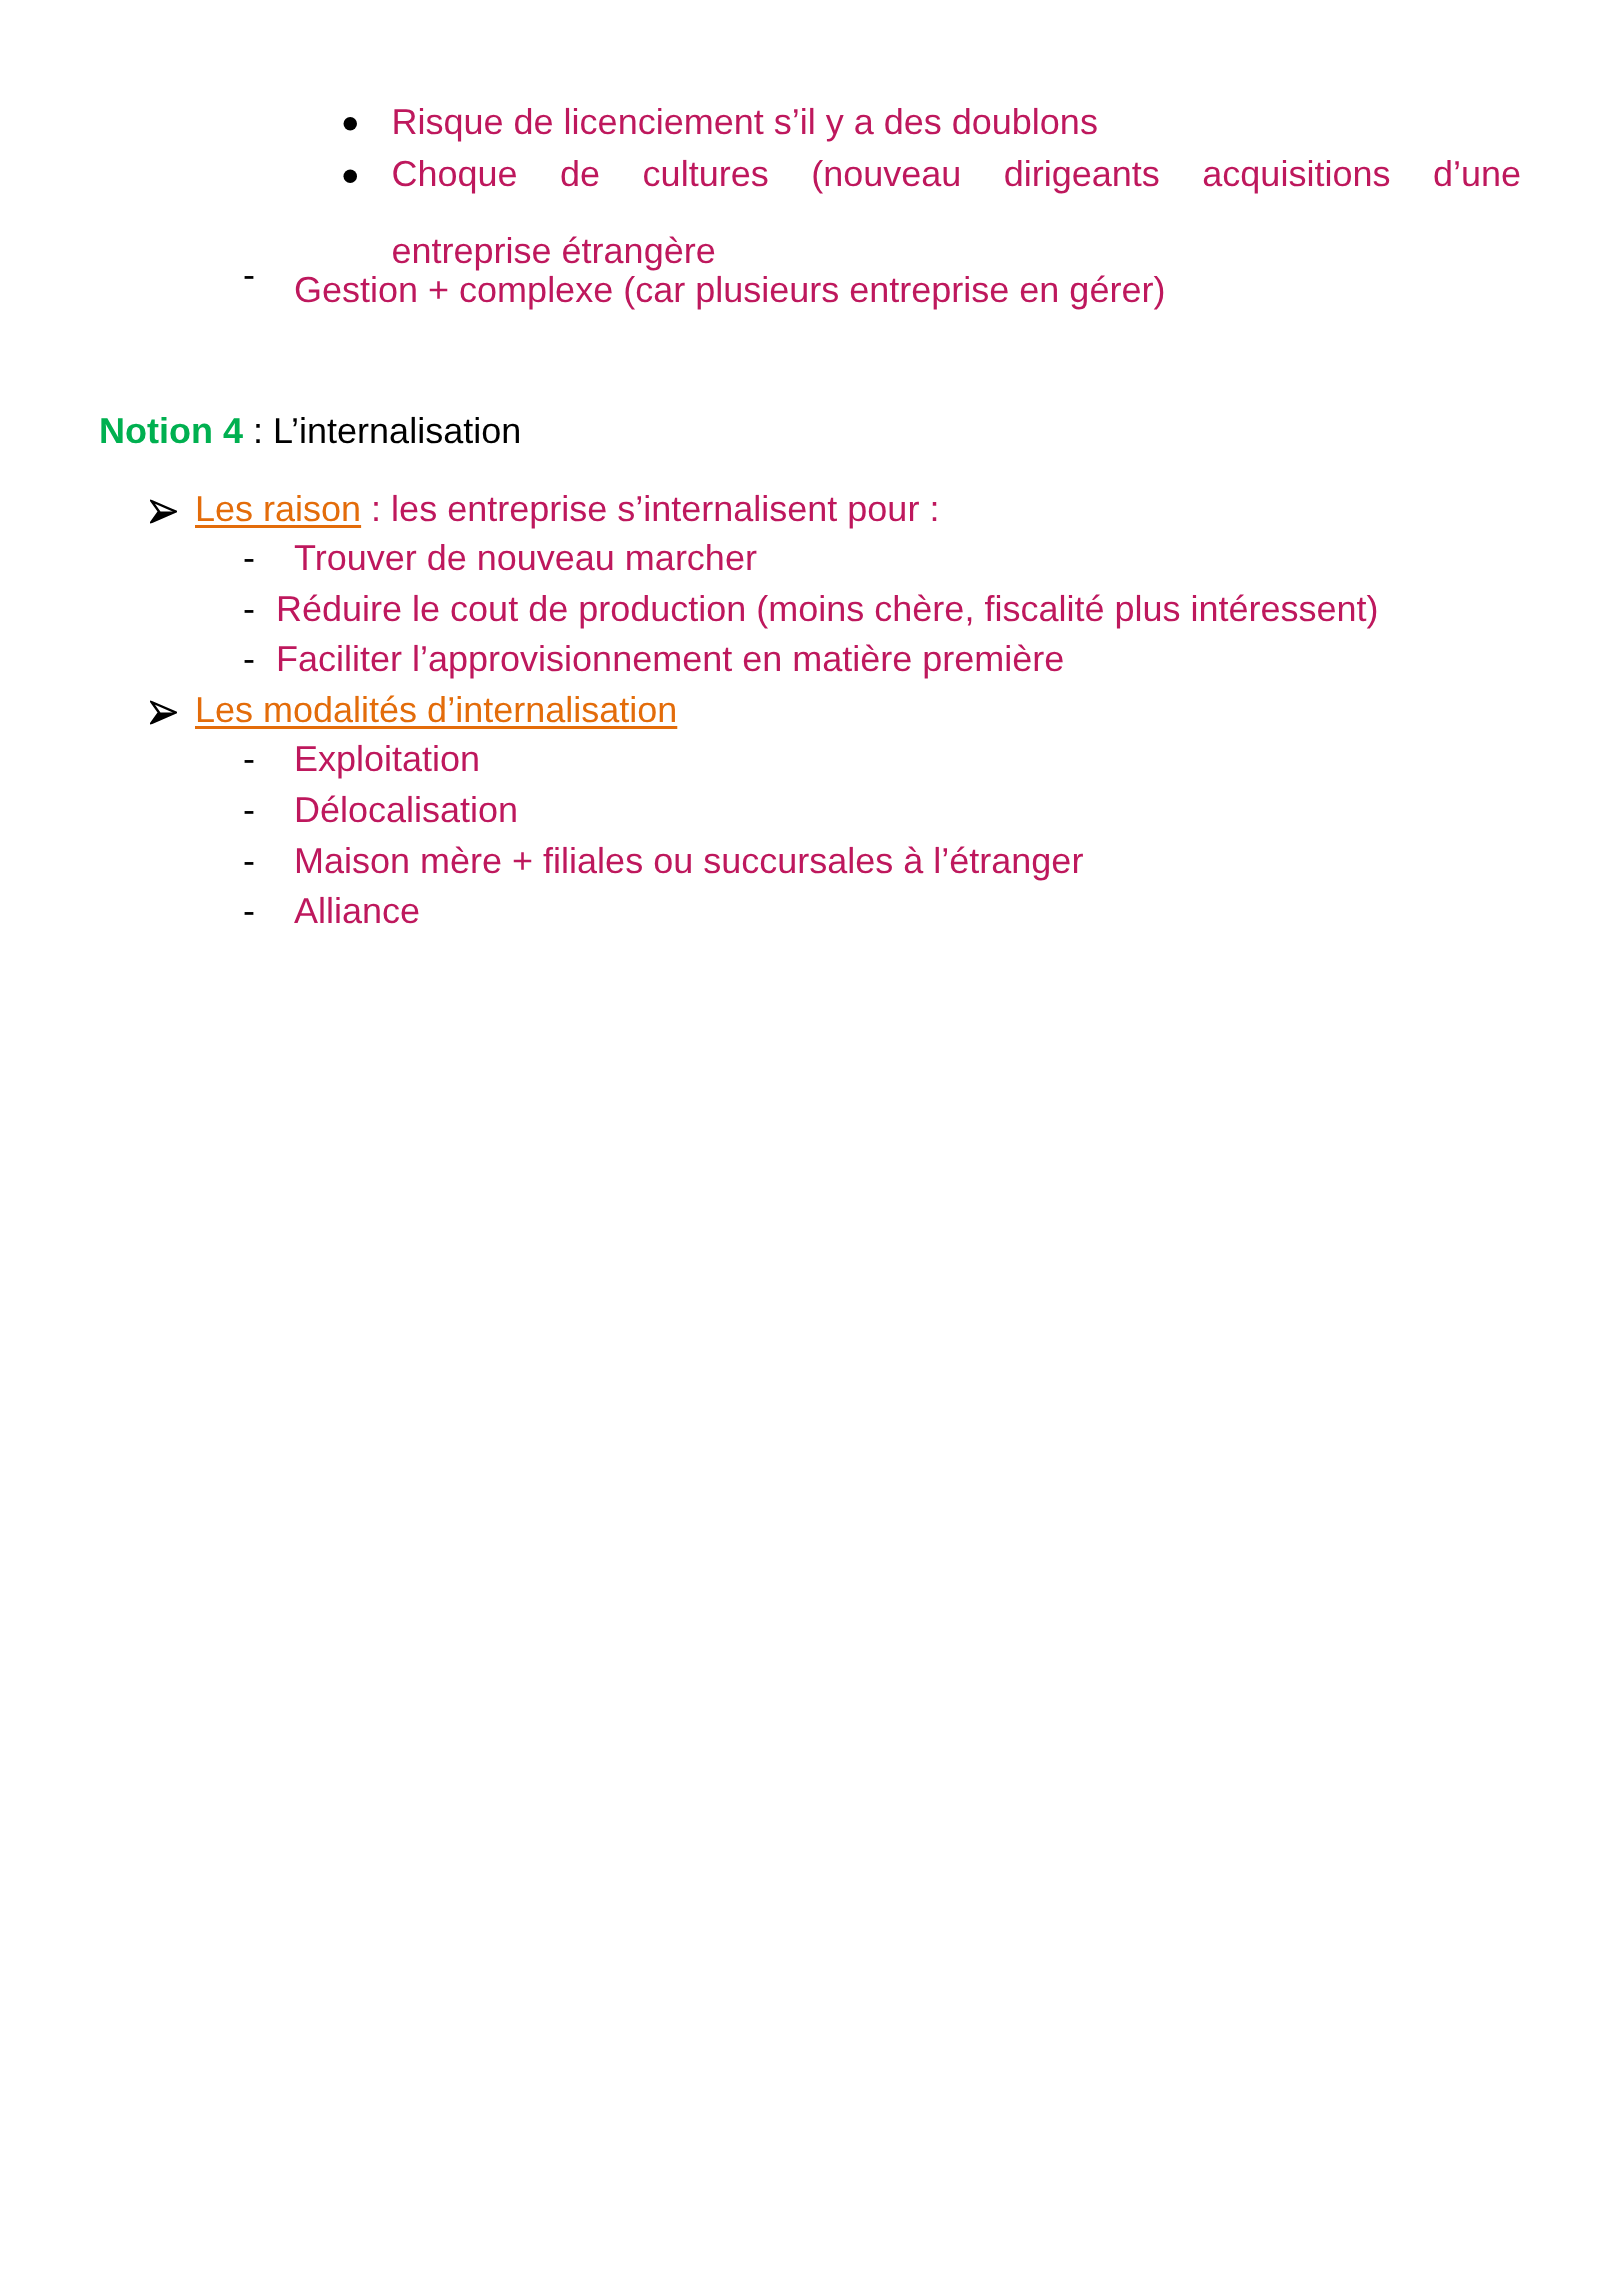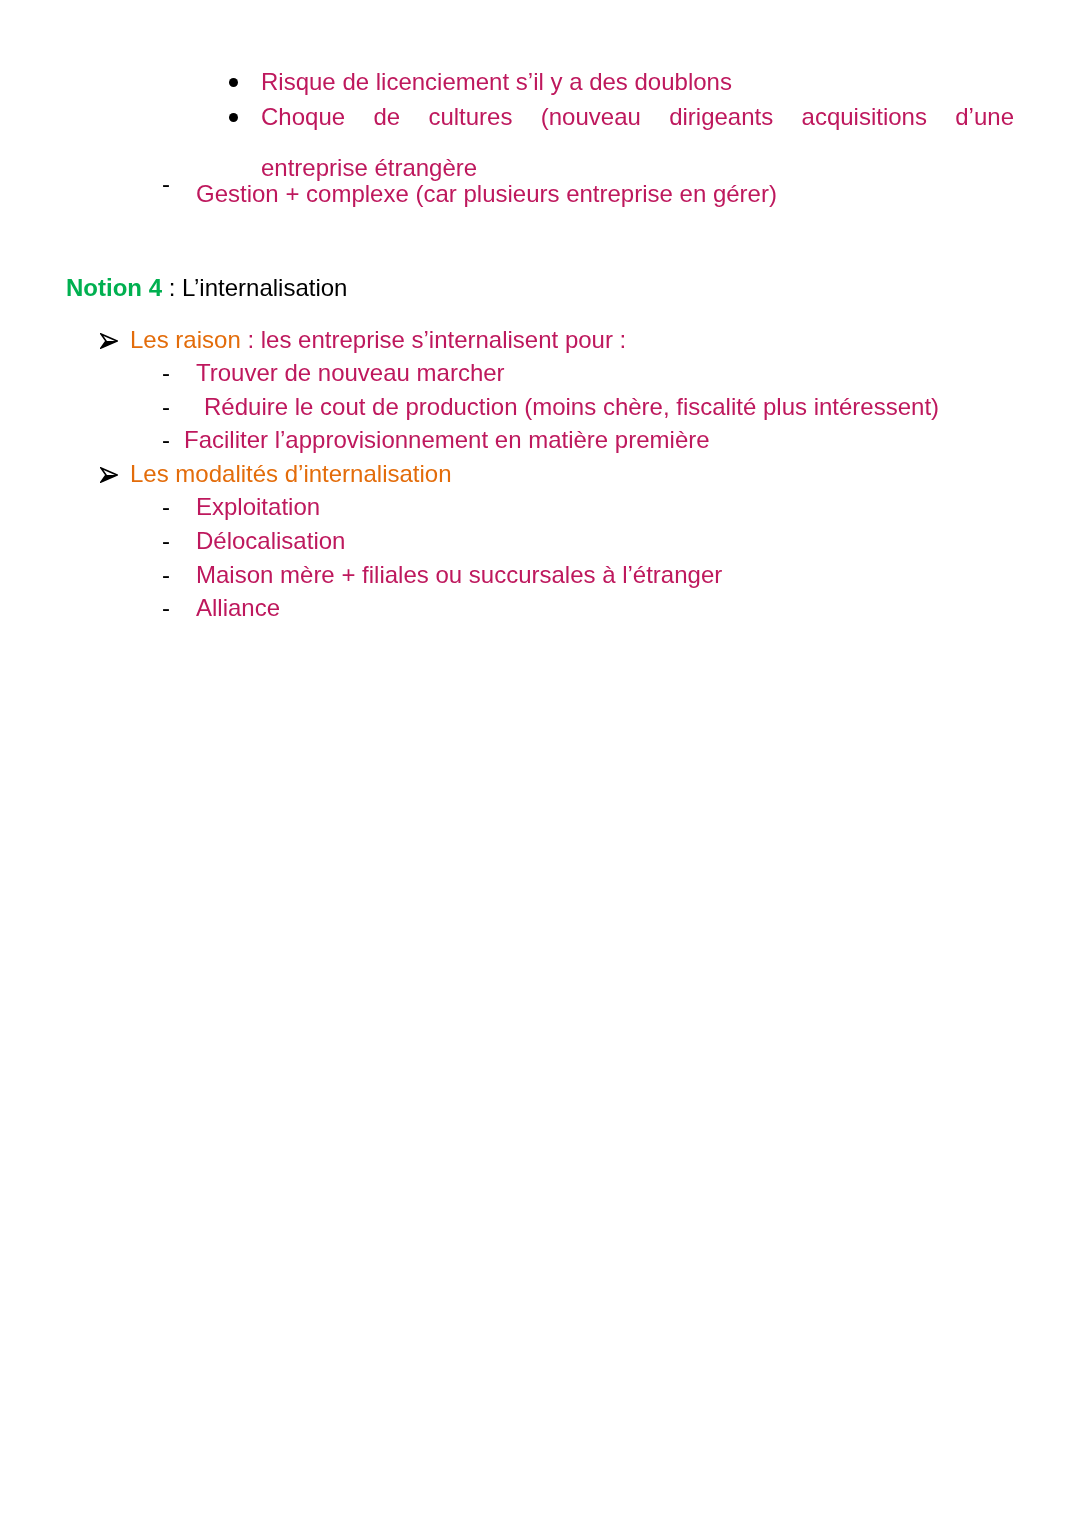--- a/index.html
+++ b/index.html
@@ -1,20 +1,20 @@
 <!DOCTYPE html>
 <html><head>
 <meta charset="utf-8">
 <style>
   html, body { margin: 0; padding: 0; background: #ffffff; }
   body { width: 1080px; height: 1527px; position: relative; overflow: hidden;
          font-family: "Liberation Sans", sans-serif; font-size: 24px; color: #000; }
   .line { position: absolute; white-space: nowrap; line-height: 34px; height: 34px; }
   .blue { color: #be185d; }
-  .orange { color: #E36C0A; text-decoration-thickness: 1.5px; text-underline-offset: 3px; }
+  .orange { color: #E36C0A; text-decoration: underline; text-decoration-thickness: 1.5px; text-underline-offset: 3px; }
   .green { color: #00B050; font-weight: bold; text-decoration-thickness: 2px; text-underline-offset: 3px; }
   .black { color: #000; }
   .bullet-dot { position: absolute; width: 9px; height: 9px; border-radius: 50%; background: #000; }
   .dash { position: absolute; color: #000; font-size: 24px; line-height: 34px; }
   .arrow { position: absolute; width: 18px; height: 16px; }
   .justify { position: absolute; left: 261px; width: 753px; text-align: justify; text-align-last: justify; white-space: normal; line-height: 34px; }
 </style>
 </head>
 <body>
 
@@ -44,21 +44,21 @@
       <path d="M6 8 L17 8 L1 15 Z" fill="#000"></path>
     </svg>
     <div class="line" style="left:130px; top:323px;">
       <span class="orange">Les raison</span><span class="blue"> : les entreprise s’internalisent pour :</span>
     </div>
 
     <span class="dash" style="left:162px; top:356px;">-</span>
     <div class="line blue" style="left:196px; top:356px;">Trouver de nouveau marcher</div>
 
     <span class="dash" style="left:162px; top:390px;">-</span>
-    <div class="line blue" style="left:204px; top:390px;text-align:center;">Réduire le cout de production (moins chère, fiscalité plus intéressent)</div>
+    <div class="line blue" style="left:184px; top:390px;text-align:center;">Réduire le cout de production (moins chère, fiscalité plus intéressent)</div>
 
     <span class="dash" style="left:162px; top:423px;">-</span>
     <div class="line blue" style="left:184px; top:423px;">Faciliter l’approvisionnement en matière première</div>
   </div>
 
   <div>
     <svg class="arrow" style="left:100px; top:467px;" viewBox="0 0 18 16">
       <path d="M1 1 L17 8 L1 15 L6 8 Z" fill="none" stroke="#000" stroke-width="1.6" stroke-linejoin="miter"></path>
       <path d="M6 8 L17 8 L1 15 Z" fill="#000"></path>
     </svg>

